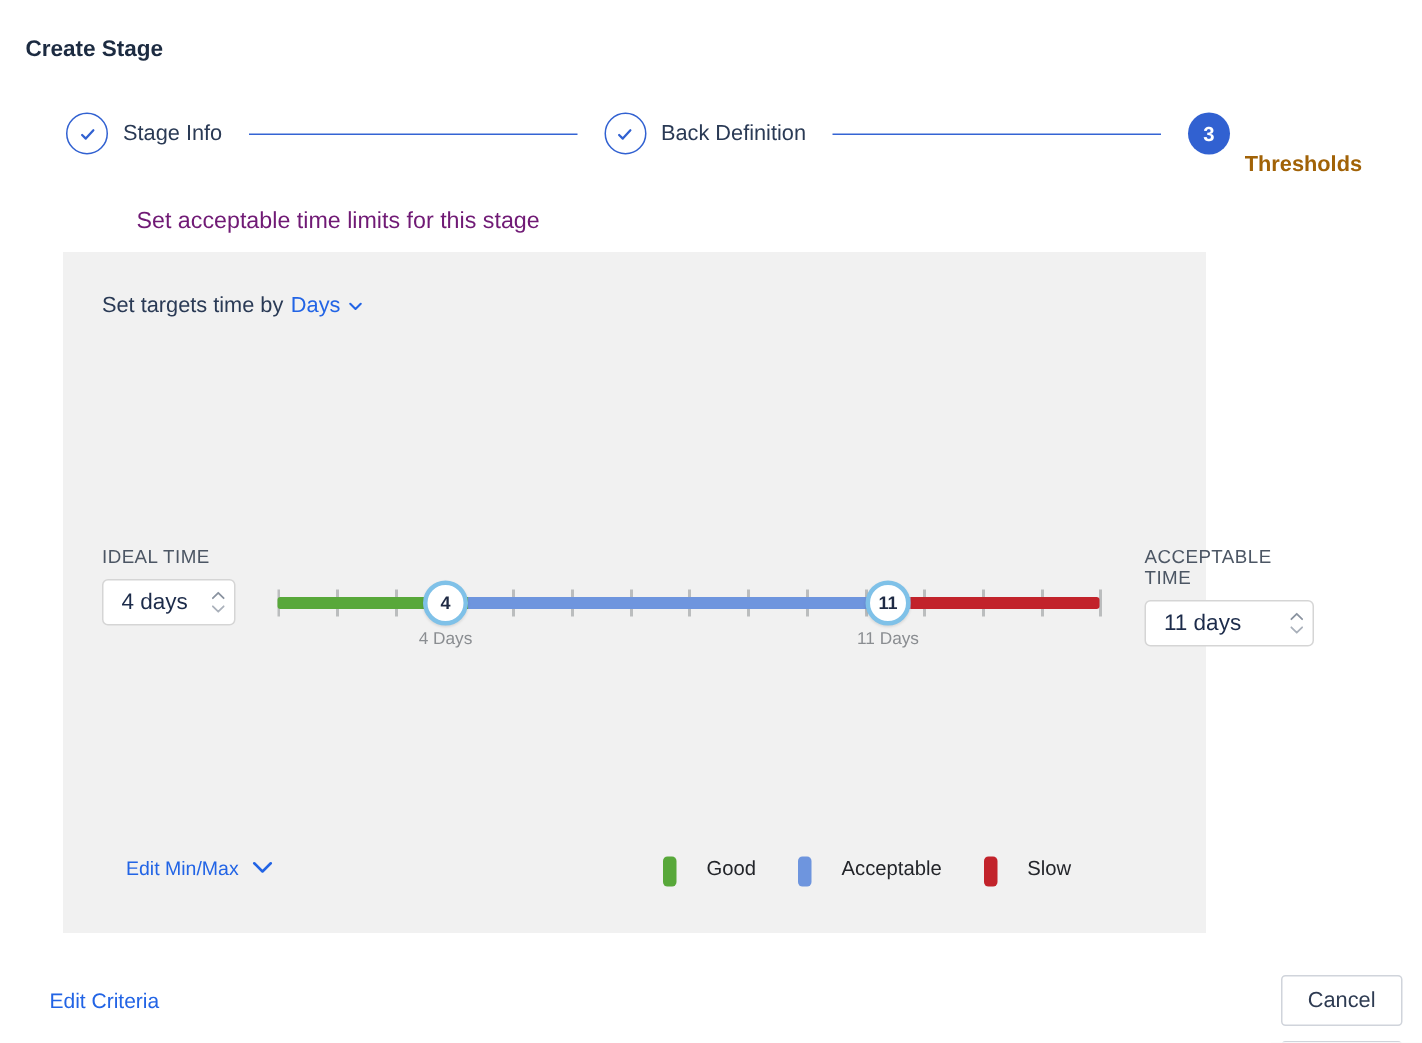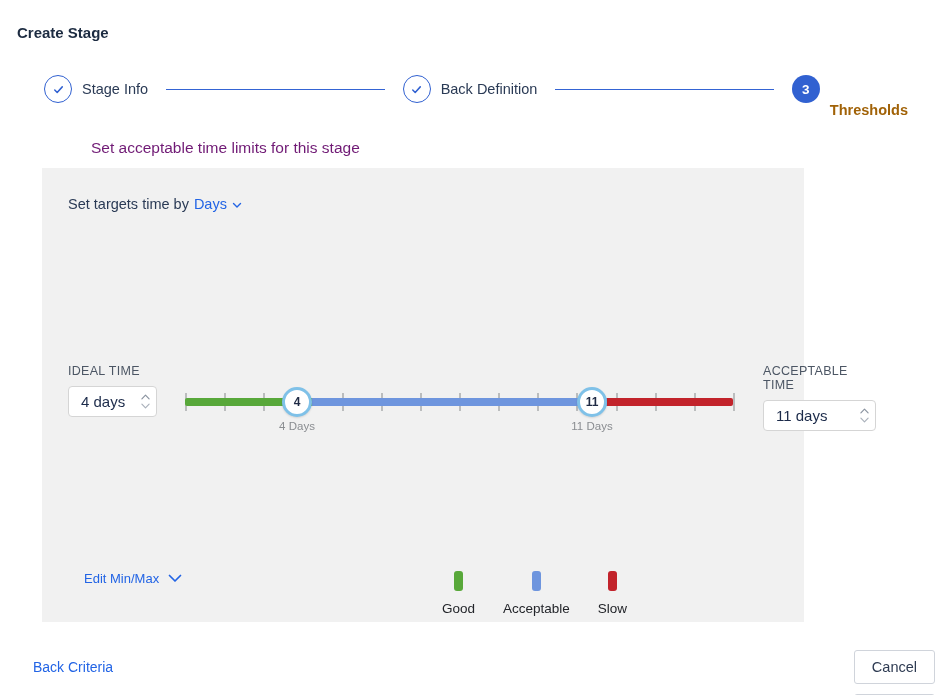--- a/index.html
+++ b/index.html
@@ -51,21 +51,21 @@
     font-size:12px;font-weight:bold;color:#1f2a44;box-shadow:0 1px 2px rgba(0,0,0,.12);cursor:pointer;}
   .handle-1{left:240px;}
   .handle-2{left:535px;}
   .handle-sub{position:absolute;top:252px;width:80px;text-align:center;font-size:11.5px;color:#8a8d91;}
   .sub-1{left:215px;}
   .sub-2{left:510px;}
 
   
   .edit-minmax{position:absolute;left:42px;top:403px;font-size:13px;display:flex;align-items:center;gap:9px;}
   .legend{position:absolute;left:400px;top:403px;display:flex;align-items:center;gap:28px;}
-  .legend-item{display:flex;align-items:center;gap:10px;flex-direction:column;}
+  .legend-item{display:flex;align-items:flex-start;gap:20px;}
   .swatch{width:9px;height:20px;border-radius:3px;}
   .sw-good{background:#58a83a;}
   .sw-acceptable{background:#6e95de;}
   .sw-slow{background:#c2232b;}
   .legend-label{font-size:13.5px;color:#23252a;}
 
   
   .reset-link{position:absolute;left:33px;top:659px;font-size:14px;}
   .footer-buttons{position:absolute;right:13px;top:650px;display:flex;gap:10px;flex-direction:column;}
   .btn{height:34px;border-radius:3px;font-size:14.5px;display:flex;align-items:center;justify-content:center;
@@ -184,21 +184,21 @@
         <span class="legend-label">Acceptable</span>
       </div>
       <div class="legend-item">
         <span class="swatch sw-slow"></span>
         <span class="legend-label">Slow</span>
       </div>
     </div>
 
   </div>
 
-  <span class="reset-link link">Back Criteria</span>
+  <span class="reset-link link">Edit Criteria</span>
 
   <div class="footer-buttons">
     <button class="btn btn-secondary">Cancel</button>
     <button class="btn btn-secondary">Back</button>
     <button class="btn btn-primary">Save</button>
   </div>
 
 </div>
 
 </body></html>

